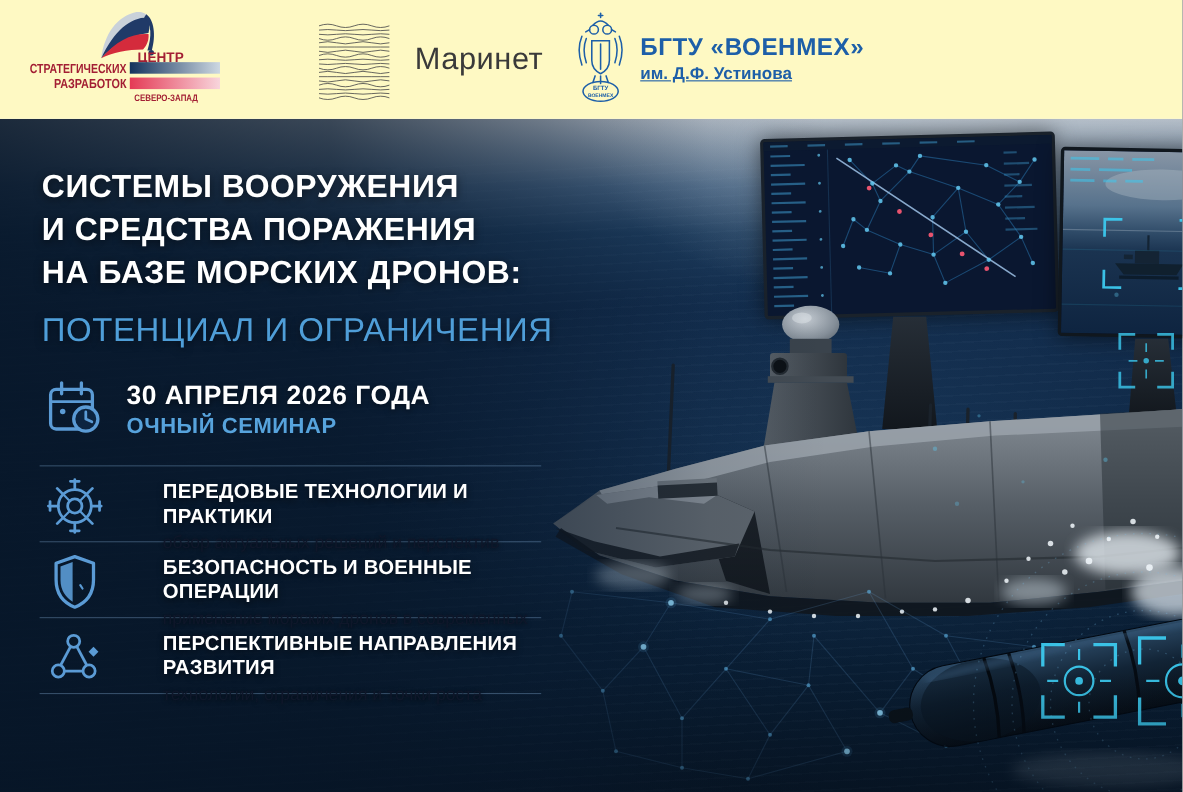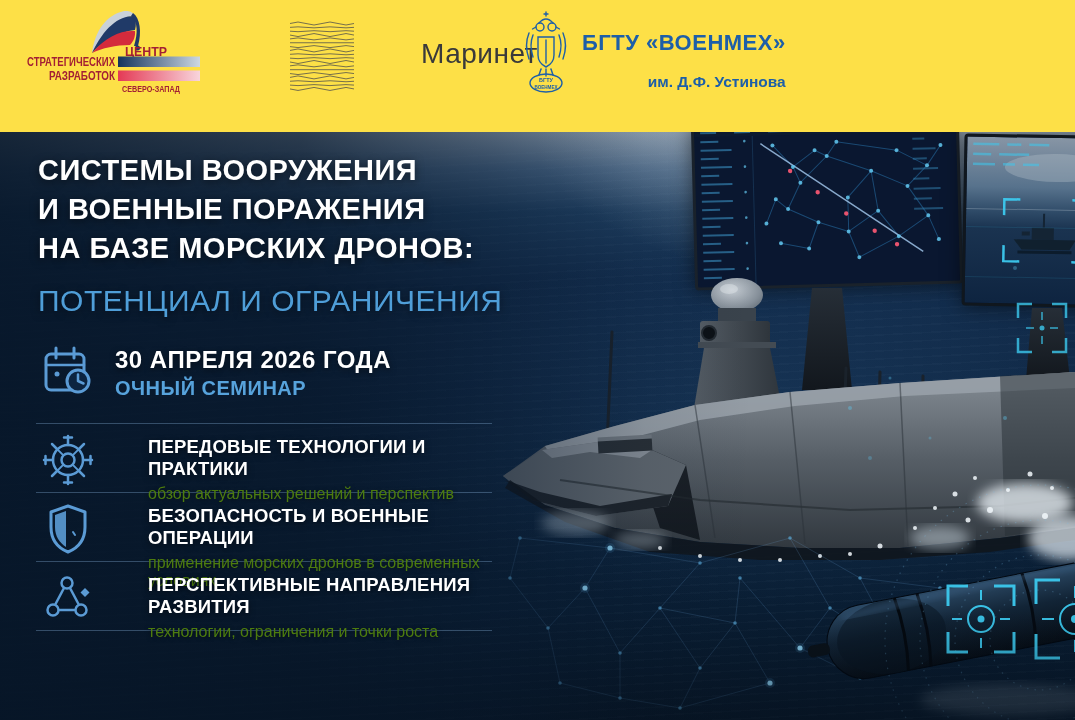--- a/index.html
+++ b/index.html
@@ -1,27 +1,27 @@
 <!DOCTYPE html>
 <html><head>
 <meta charset="utf-8">
 <style>
   * { margin:0; padding:0; box-sizing:border-box; }
   body { background:#222; font-family:"Liberation Sans", sans-serif; }
   .poster { position:relative; width:1075px; height:720px; overflow:hidden; background:#fff; }
 
   
-  .header { position:absolute; top:0; left:0; width:1075px; height:132px; background:#fde047; z-index:20;text-align:right; }
+  .header { position:absolute; top:0; left:0; width:1075px; height:108px; background:#fef9c3; z-index:20; }
   .logo-csr { position:absolute; left:12px; top:4px; }
   .logo-marinet-waves { position:absolute; left:287px; top:20px; }
-  .logo-marinet-text { position:absolute; left:377px; top:38px; font-size:28px; color:#3a3a3a; letter-spacing:.5px;margin-left:44px; }
+  .logo-marinet-text { position:absolute; left:377px; top:38px; font-size:28px; color:#3a3a3a; letter-spacing:.5px; }
   .logo-voenmeh-emblem { position:absolute; left:521px; top:11px; }
   .logo-voenmeh-text { position:absolute; left:582px; top:30px; color:#1d5fa8; }
   .logo-voenmeh-text .vt1 { font-size:22px; font-weight:bold; letter-spacing:.5px; }
-  .logo-voenmeh-text .vt2 { font-size:15.5px; font-weight:bold; margin-top:17px; }
+  .logo-voenmeh-text .vt2 { font-size:15.5px; font-weight:bold; margin-top:3px;text-decoration:underline; }
 
   
   .scene { position:absolute; top:108px; left:0; width:1075px; height:612px; overflow:hidden; z-index:1;
     background:
       radial-gradient(ellipse 500px 230px at 80% 4%, rgba(185,196,206,.55), transparent 65%),
       radial-gradient(ellipse 620px 260px at 72% 52%, rgba(46,90,134,.30), transparent 70%),
       linear-gradient(180deg,#b4bdc7 0%,#8698ab 4%,#476585 10%,#1e3e60 17%,#122c4c 28%,#0d2440 48%,#0a1f36 72%,#081a2d 100%);
   }
   .streaks { position:absolute; left:0; top:40px; width:1075px; height:572px;
     background:repeating-linear-gradient(177deg, rgba(160,190,215,.05) 0 1.5px, transparent 1.5px 8px); opacity:.55; z-index:2; }
@@ -41,21 +41,21 @@
   .subtitle { position:absolute; left:38px; top:284px; color:#4f9ed8; font-weight:normal;
     font-size:30px; letter-spacing:.5px; text-shadow:0 2px 8px rgba(0,0,0,.5); }
   .event-icon { position:absolute; left:38px; top:341px; }
   .event-date { position:absolute; left:115px; top:346px; color:#fff; font-weight:bold; font-size:24px; letter-spacing:.5px; text-shadow:0 2px 6px rgba(0,0,0,.5); }
   .event-format { position:absolute; left:115px; top:377px; color:#57a3dc; font-weight:bold; font-size:20px; letter-spacing:.5px; }
   .divider { position:absolute; left:36px; width:456px; height:1px; background:rgba(125,165,205,.38); }
   .feature { position:absolute; left:40px; width:470px; height:62px; }
   .f-icon { position:absolute; left:0; top:2px; width:56px; height:56px; }
   .f-text { margin-left:108px; padding-top:6px; }
   .f-title { color:#ffffff; font-weight:bold; font-size:18.5px; letter-spacing:.2px; text-shadow:0 2px 6px rgba(0,0,0,.5); }
-  .f-desc { color:#4d7c0f; font-size:16px; margin-top:5px; text-shadow:0 1px 4px rgba(0,0,0,.5); }
+  .f-desc { color:#0f172a; font-size:16px; margin-top:5px; text-shadow:0 1px 4px rgba(0,0,0,.5); }
 </style>
 </head>
 <body>
 
 <div class="poster">
 
   <div class="header">
 
     <svg class="logo-csr" width="196" height="98" viewBox="0 0 196 98">
       <defs>
@@ -488,21 +488,21 @@
           <circle cx="1015" cy="160" r="2" opacity=".35"></circle>
       </g>
     </svg>
 
     <div class="shade"></div>
   </div>
 
   <div class="content">
     <div class="title">
       <span style="display:block">СИСТЕМЫ ВООРУЖЕНИЯ</span>
-      <span style="display:block">И ВОЕННЫЕ ПОРАЖЕНИЯ</span>
+      <span style="display:block">И СРЕДСТВА ПОРАЖЕНИЯ</span>
       <span style="display:block">НА БАЗЕ МОРСКИХ ДРОНОВ:</span>
     </div>
     <div class="subtitle">ПОТЕНЦИАЛ И ОГРАНИЧЕНИЯ</div>
 
     <svg class="event-icon" width="60" height="60" viewBox="0 0 60 60" fill="none" stroke="#5b9bd5" stroke-linecap="round">
       <rect x="8" y="13" width="38" height="36" rx="5" stroke-width="3"></rect>
       <line x1="18" y1="7" x2="18" y2="17" stroke-width="3"></line>
       <line x1="36" y1="7" x2="36" y2="17" stroke-width="3"></line>
       <line x1="8" y1="24" x2="46" y2="24" stroke-width="2.5"></line>
       <circle cx="19" cy="33" r="2.5" fill="#5b9bd5" stroke="none"></circle>

